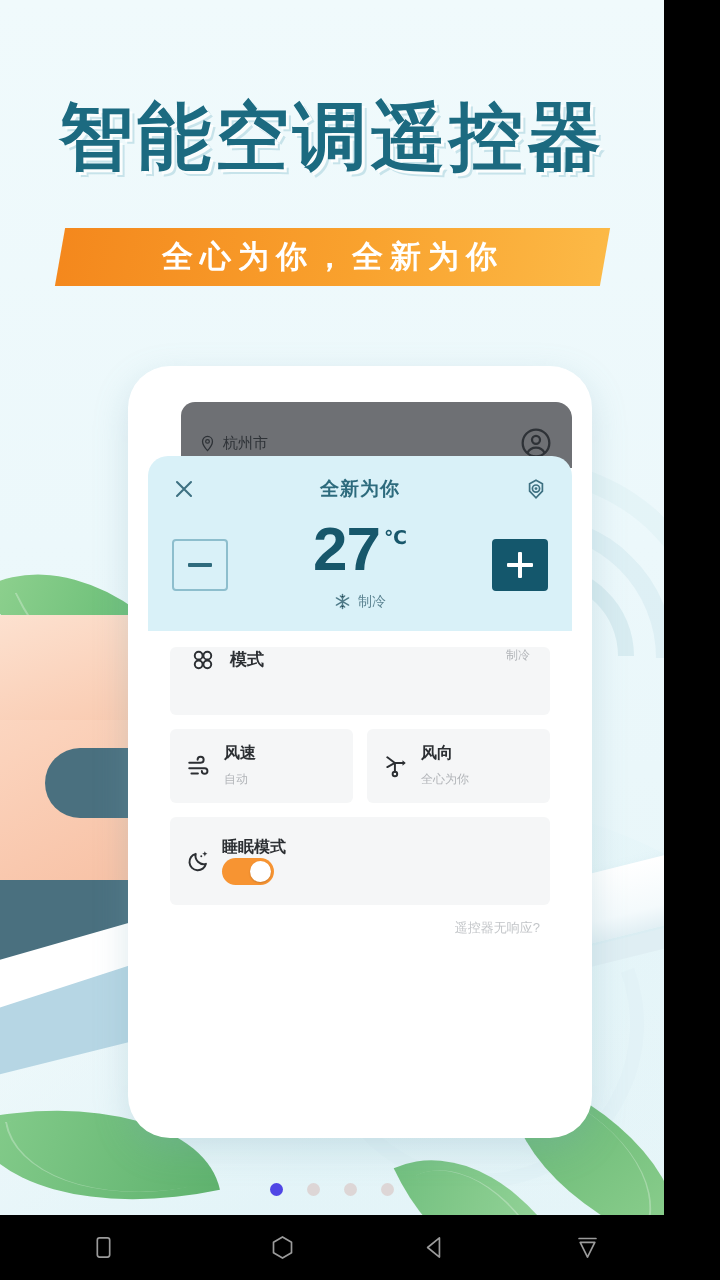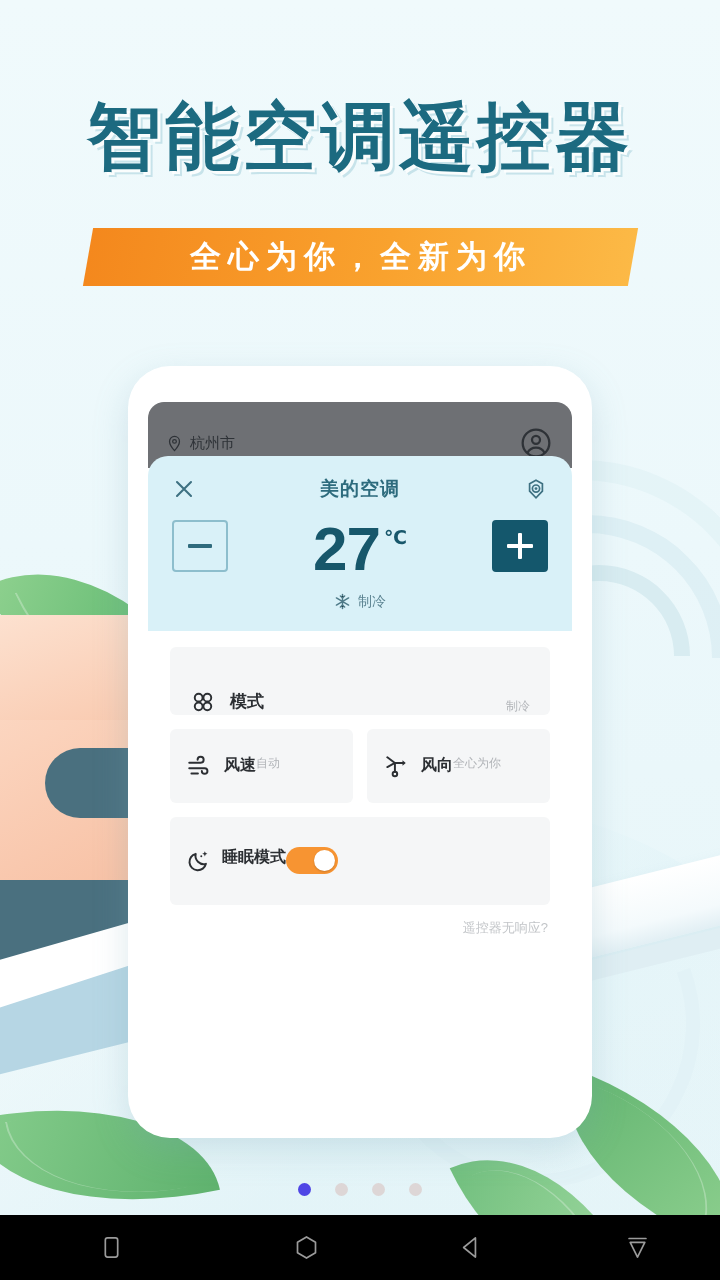--- a/index.html
+++ b/index.html
@@ -2,21 +2,21 @@
 <html><head>
 <meta charset="utf-8">
 <style>
   html, body {
     margin: 0;
     padding: 0;
     background: #000;
   }
   #screen {
     position: relative;
-    width: 720px;
+    width: 664px;
     height: 1280px;
     overflow: hidden;
     font-family: "Liberation Sans", "DejaVu Sans", sans-serif;
     background: #eef9fb;
   }
 
   
   .bg-base {
     position: absolute;
     inset: 0 0 65px 0;
@@ -214,20 +214,21 @@
   
   .app-topbar {
     height: 66px;
     background: #6e7074;
     display: flex;
     align-items: center;
     justify-content: space-between;
     padding: 16px 20px 0 18px;
     box-sizing: border-box;
     border-radius: 14px 14px 0 0;
+    margin-left: 33px;
   }
   .loc {
     display: flex;
     align-items: center;
     gap: 7px;
     color: #2e3237;
     font-size: 15px;
   }
   .avatar-ic { width: 32px; height: 32px; }
 
@@ -249,20 +250,21 @@
   .hero-title {
     font-size: 19px;
     color: #2d6b7d;
     font-weight: bold;
     letter-spacing: 1px;
   }
   .x-ic, .gear-ic { width: 24px; height: 24px; display: block; }
 
   .hero-row {
     display: flex;
+    align-items: center;
     justify-content: space-between;
     padding: 14px 4px 0 4px;
   }
   .sq-btn {
     width: 56px; height: 52px;
     border: 2px solid #8dbecd;
     border-radius: 4px;
     display: flex; align-items: center; justify-content: center;
     background: transparent;
     box-sizing: border-box;
@@ -305,50 +307,50 @@
   
   .opts { padding: 16px 22px 0 22px; }
   .card {
     background: #f5f6f7;
     border-radius: 6px;
     box-sizing: border-box;
   }
   .card-wide {
     height: 68px;
     display: flex;
-    align-items: flex-end;
+    align-items: flex-start;
     padding: 0 20px;
     justify-content: space-between;
   }
   .card-left { display: flex; align-items: center; gap: 14px; }
   .card-label { font-size: 17px; color: #2c2f33; font-weight: bold; }
   .card-value-right { font-size: 12px; color: #b2b5b9; }
   .row2 { display: flex; gap: 14px; margin-top: 14px; }
   .card-half {
     flex: 1;
     height: 74px;
     display: flex;
     align-items: center;
     gap: 12px;
     padding: 0 16px;
   }
-  .half-text { display: flex; gap: 0; }
+  .half-text { display: flex; flex-direction: column; gap: 7px; }
   .half-label { font-size: 16px; color: #2c2f33; font-weight: bold; }
   .half-sub { font-size: 12px; color: #b2b5b9; }
   .ic24 { width: 26px; height: 26px; display: block; flex: none; }
 
   .card-toggle {
     flex: 1;
     height: 88px;
     display: flex;
     align-items: center;
     gap: 10px;
     padding: 0 16px;
   }
-  .tg-col { display: flex; flex-direction: row; }
+  .tg-col { display: flex; flex-direction: column; }
   .switch {
     width: 52px; height: 27px;
     border-radius: 14px;
     position: relative;
   }
   .switch .knob {
     position: absolute;
     top: 3px;
     width: 21px; height: 21px;
     border-radius: 50%;
@@ -367,21 +369,21 @@
     border-radius: 4px;
     display: flex;
     align-items: center;
     justify-content: center;
     gap: 10px;
     background: #ffffff;
     box-sizing: border-box;
   }
   .power-label { font-size: 19px; color: #3a3d41; font-weight: bold; }
   .help-link {
-    margin: 14px 24px 0 0;
+    margin: 14px 32px 0 0;
     text-align: right;
     font-size: 13px;
     color: #c2c5c8;
   }
 
   
   .dots {
     position: absolute;
     left: 0; right: 0;
     top: 1183px;
@@ -468,21 +470,21 @@
           <circle cx="12" cy="9.6" r="3" stroke="#2e3237" stroke-width="1.7"></circle>
           <path d="M5.6 19.4a7.2 7.2 0 0 1 12.8 0" stroke="#2e3237" stroke-width="1.7"></path>
         </svg>
       </div>
 
       <div class="hero">
         <div class="hero-head">
           <svg class="x-ic" viewBox="0 0 24 24">
             <path d="M5 5 L19 19 M19 5 L5 19" stroke="#3e7182" stroke-width="2.1" stroke-linecap="round"></path>
           </svg>
-          <span class="hero-title">美的空调</span>
+          <span class="hero-title">全新为你</span>
           <svg class="gear-ic" viewBox="0 0 24 24" fill="none">
             <path d="M12 3.2l6.4 3.6v7.4L12 20.8 5.6 14.2V6.8L12 3.2z" stroke="#3e7182" stroke-width="1.7"></path>
             <circle cx="12" cy="11.6" r="3.6" stroke="#3e7182" stroke-width="1.7"></circle>
             <circle cx="12" cy="11.6" r="1.4" fill="#3e7182"></circle>
           </svg>
         </div>
 
         <div class="hero-row">
           <div class="sq-btn minus">
             <span class="bar"></span>

